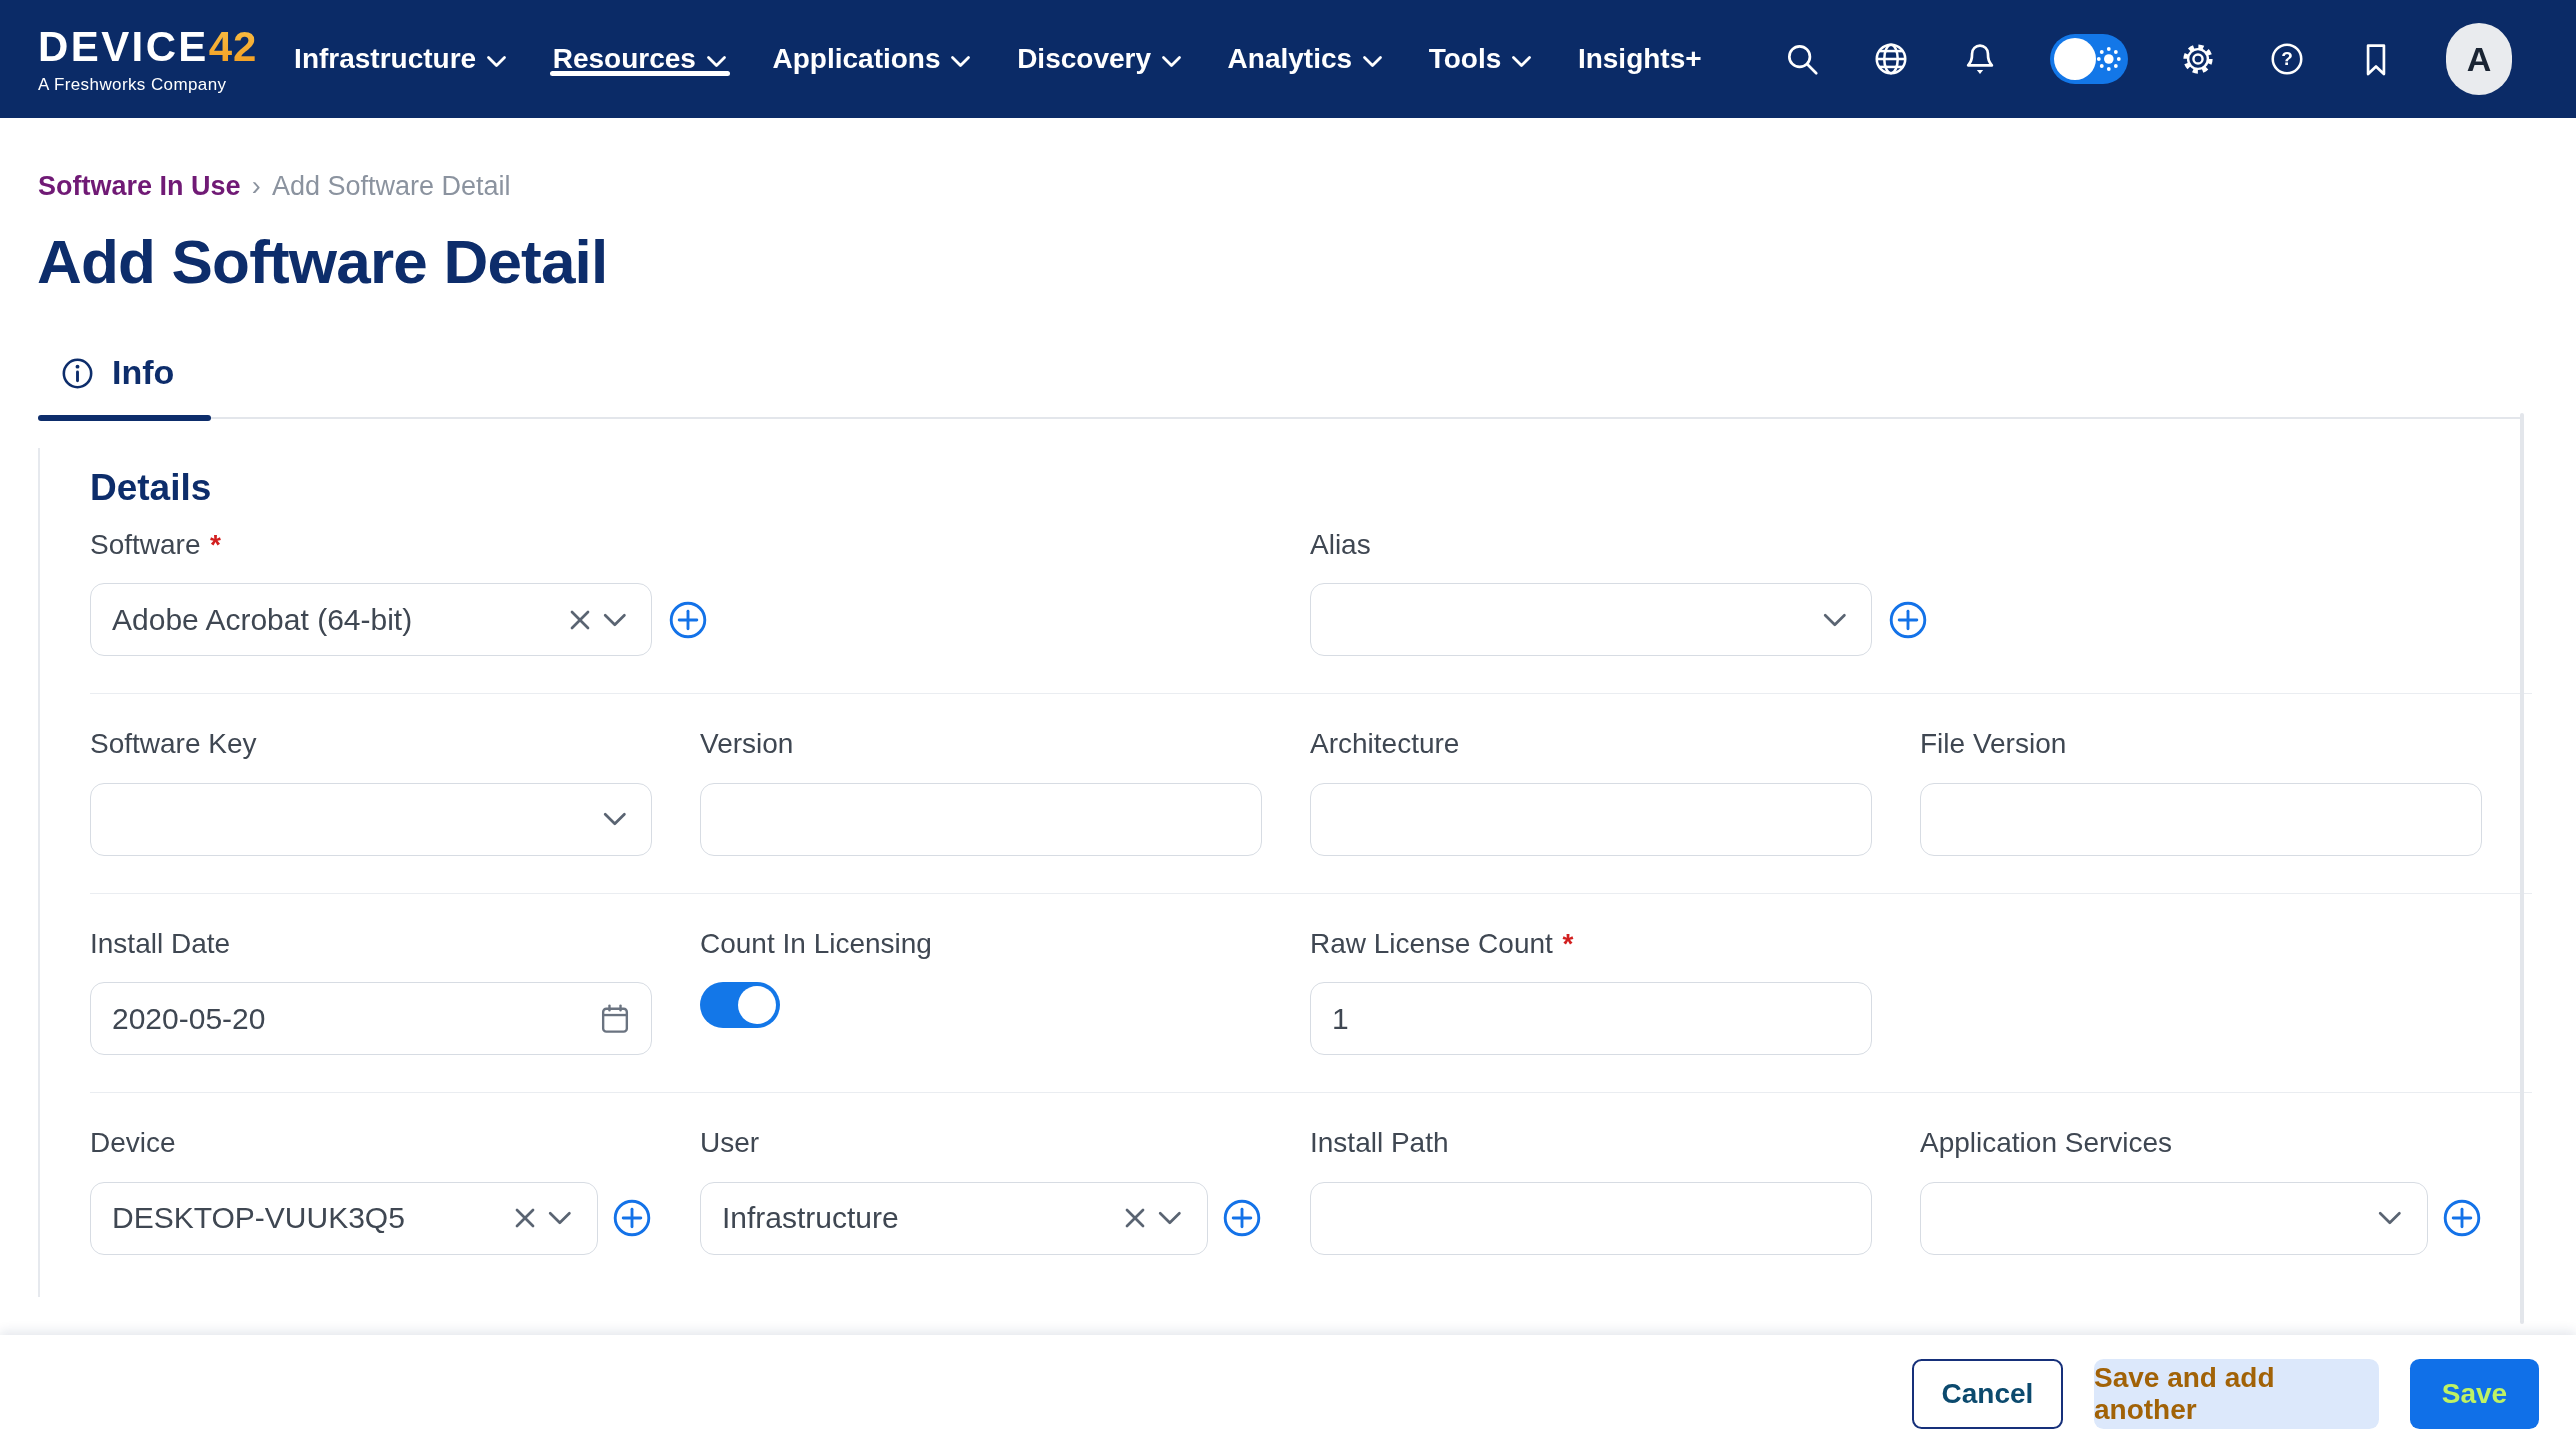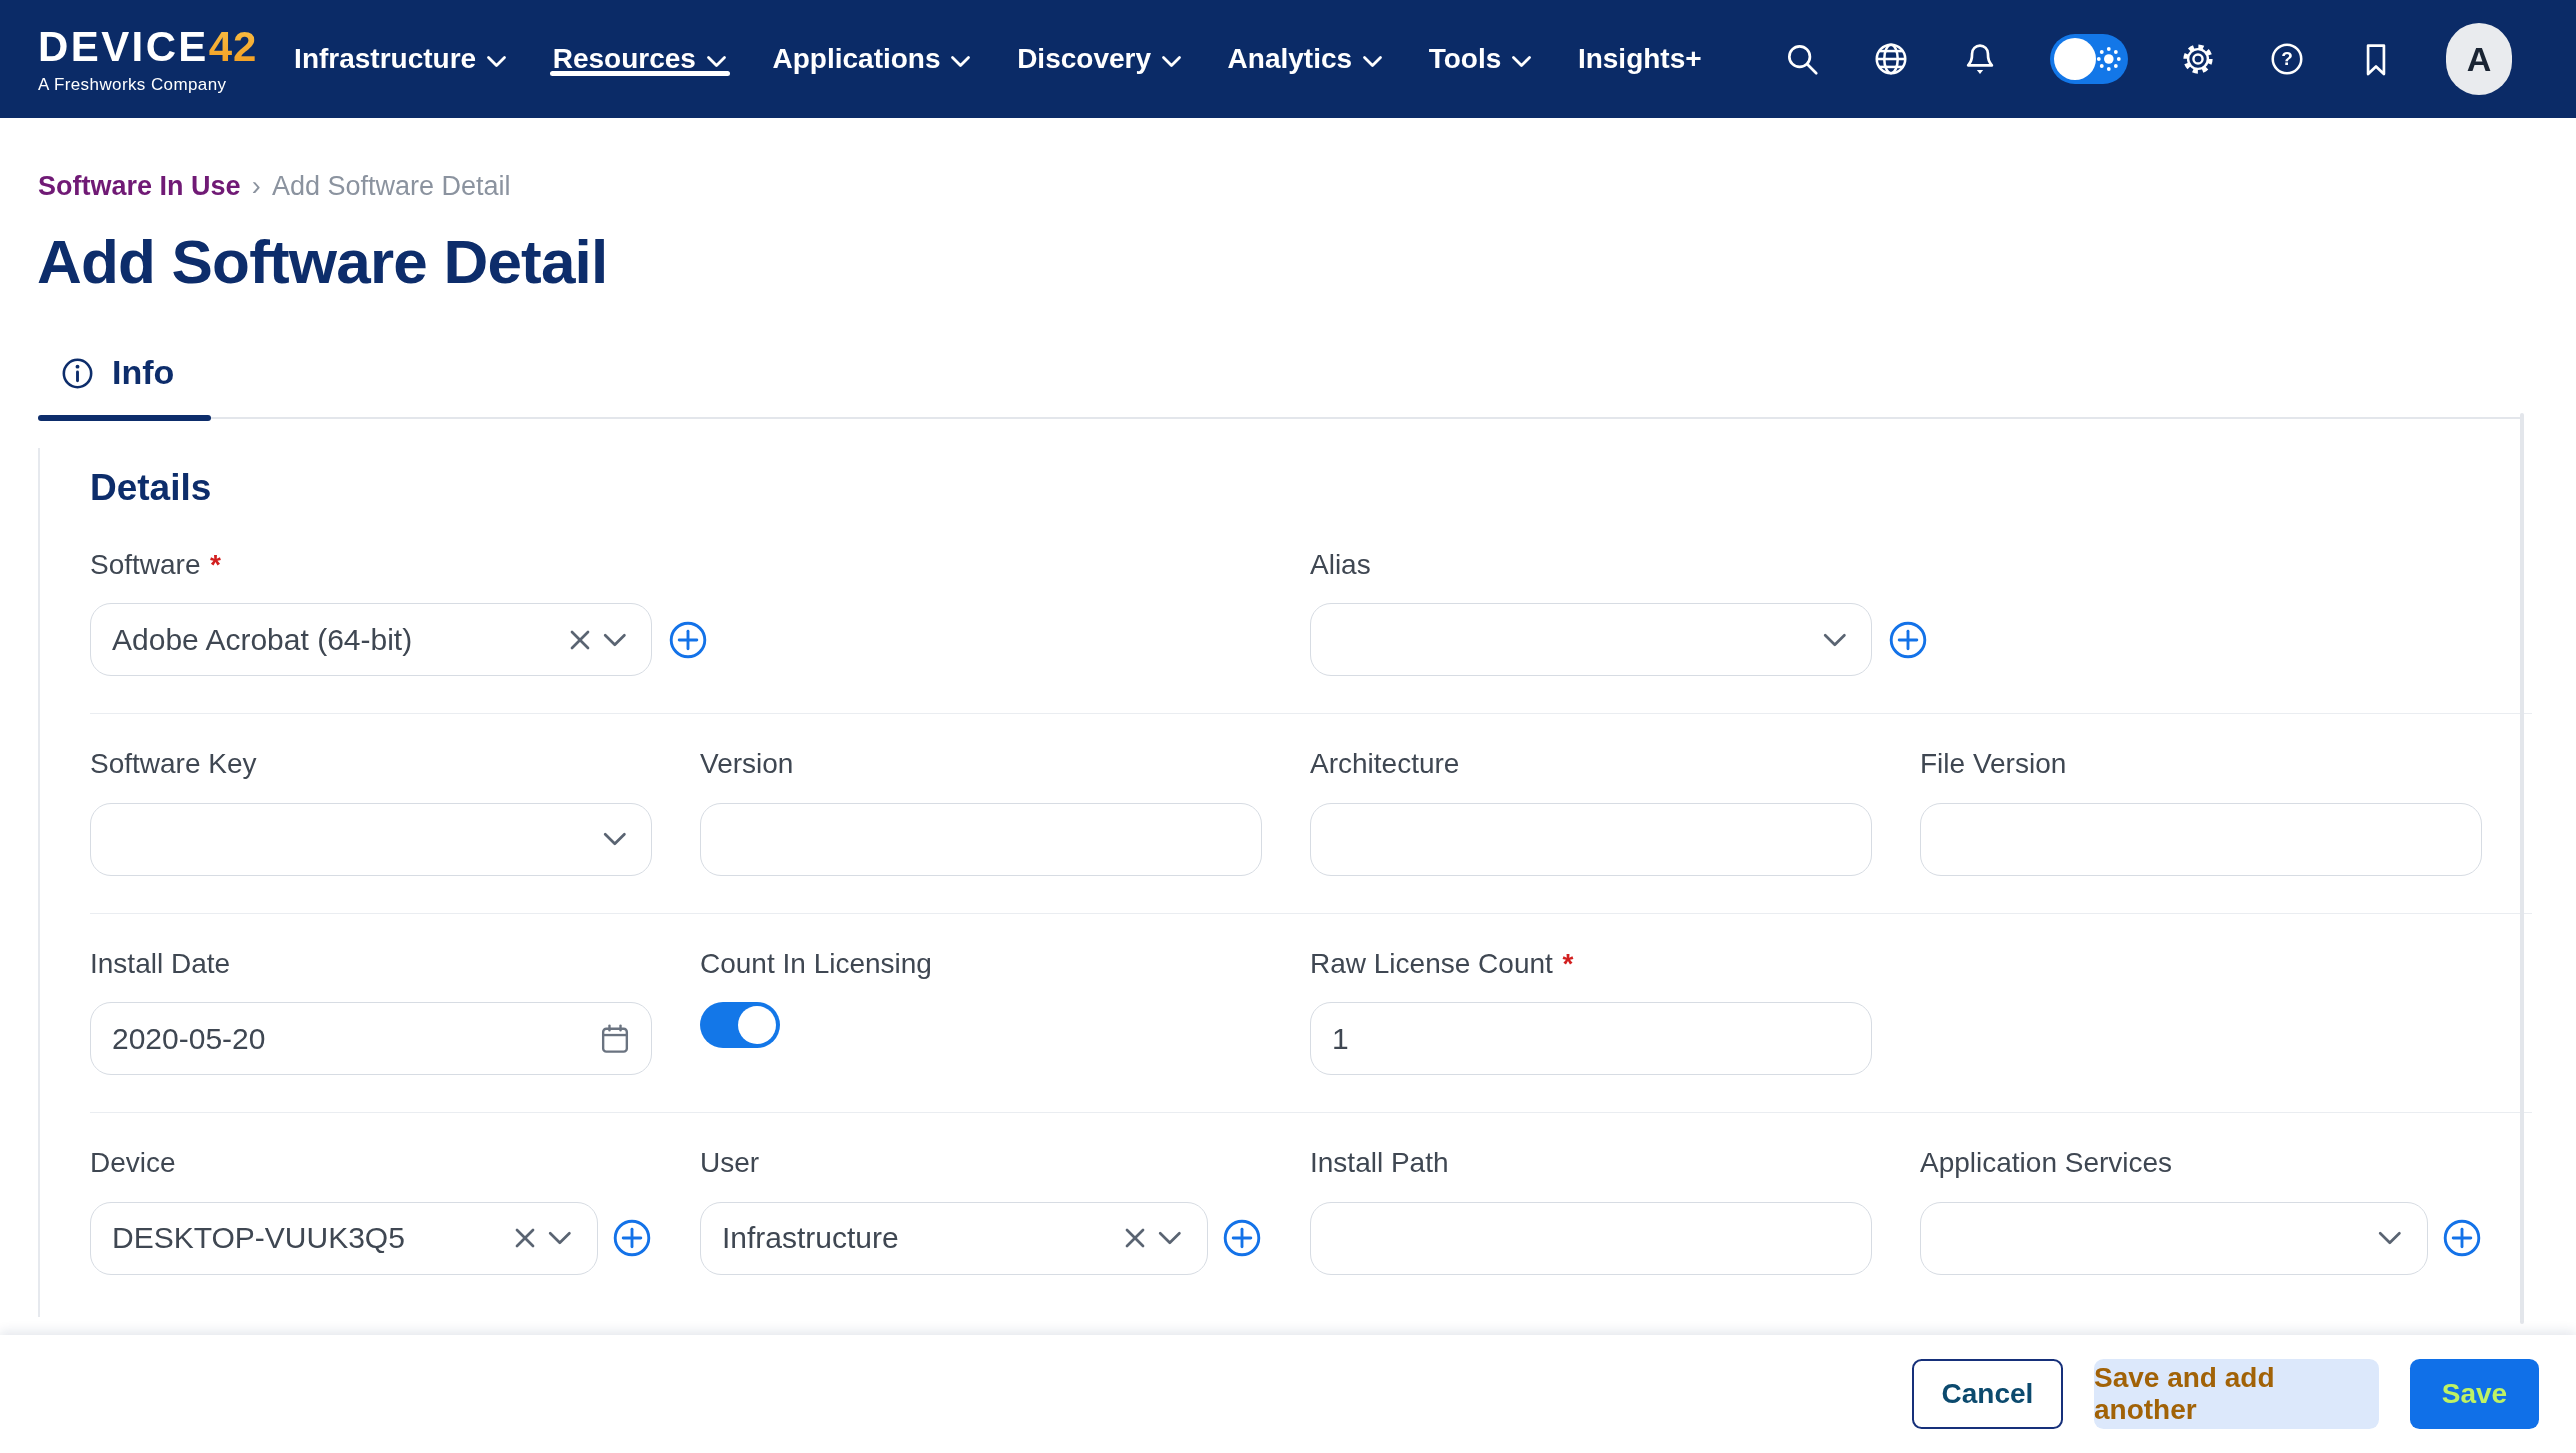--- a/index.html
+++ b/index.html
@@ -40,33 +40,33 @@
   
   .tabbar { position:relative; margin-top:58px; height:64px; }
   .tabbar .baseline { position:absolute; left:38px; right:53px; bottom:0; height:2.4px; background:#E3E6EB; }
   .tab { position:absolute; left:38px; bottom:0; height:64px; display:flex; align-items:flex-start; gap:16px;
     padding:0 37px 0 21px; color:#0D2D6B; font-size:34px; font-weight:bold; cursor:pointer; }
   .tab .tab-label { margin-top:-1.6px; }
   .tab.active::after { content:""; position:absolute; left:0; right:0; bottom:-1.6px; height:5.6px; background:#0D2D6B; border-radius:3.2px; }
 
   
   .details-card { margin:29px 53px 0 38px; border-left:2.4px solid #E6E9EE; padding:19px 0 21px 50px; }
-  .details-heading { color:#0D2D6B; font-size:37px; font-weight:bold; margin-bottom:40px; }
+  .details-heading { color:#0D2D6B; font-size:37px; font-weight:bold; margin-bottom:20px; }
 
   .row { display:grid; grid-template-columns:repeat(4,562px); column-gap:48px;
     padding:34px 0 37px; border-bottom:1.6px solid #EAEDF1; width:2442px; }
   .row.first { padding-top:0; }
   .row.last { border-bottom:none; padding-bottom:21px; }
   .cell.c1{grid-column:1;} .cell.c2{grid-column:2;} .cell.c3{grid-column:3;} .cell.c4{grid-column:4;}
 
   .field-label { font-size:28px; color:#3F4752; margin-bottom:22.4px; display:flex; gap:9.6px; }
   .req { color:#D21F1F; font-weight:bold; }
 
   .control-row { position:relative; display:flex; align-items:center; gap:14.4px; }
-  .box { height:73px; background:#fff; border:1.6px solid #D7DCE3; border-radius:21px;
+  .box { height:73px; background:#fff; border:1.6px solid #D7DCE3; border-radius:14px;
     display:flex; align-items:center; padding:0 19px 0 21px; font-size:30px; color:#3F4752; width:100%; }
   .box .val { flex:1; white-space:nowrap; overflow:hidden; }
   .box .icon-btn { display:flex; align-items:center; justify-content:center; width:35px; height:35px; cursor:pointer; color:#5A6472; }
   input.box { outline:none; }
   .plus-outside { position:absolute; right:-56px; top:50%; transform:translateY(-50%); display:flex; cursor:pointer; }
   .plus-inline { display:flex; cursor:pointer; flex:0 0 auto; }
 
   .toggle { width:80px; height:46px; border-radius:23px; background:#1377E8; position:relative; cursor:pointer; margin-top:6.4px; }
   .toggle .knob { position:absolute; top:4px; width:38px; height:38px; border-radius:50%; background:#fff; }
   .toggle.on .knob { right:4px; }

